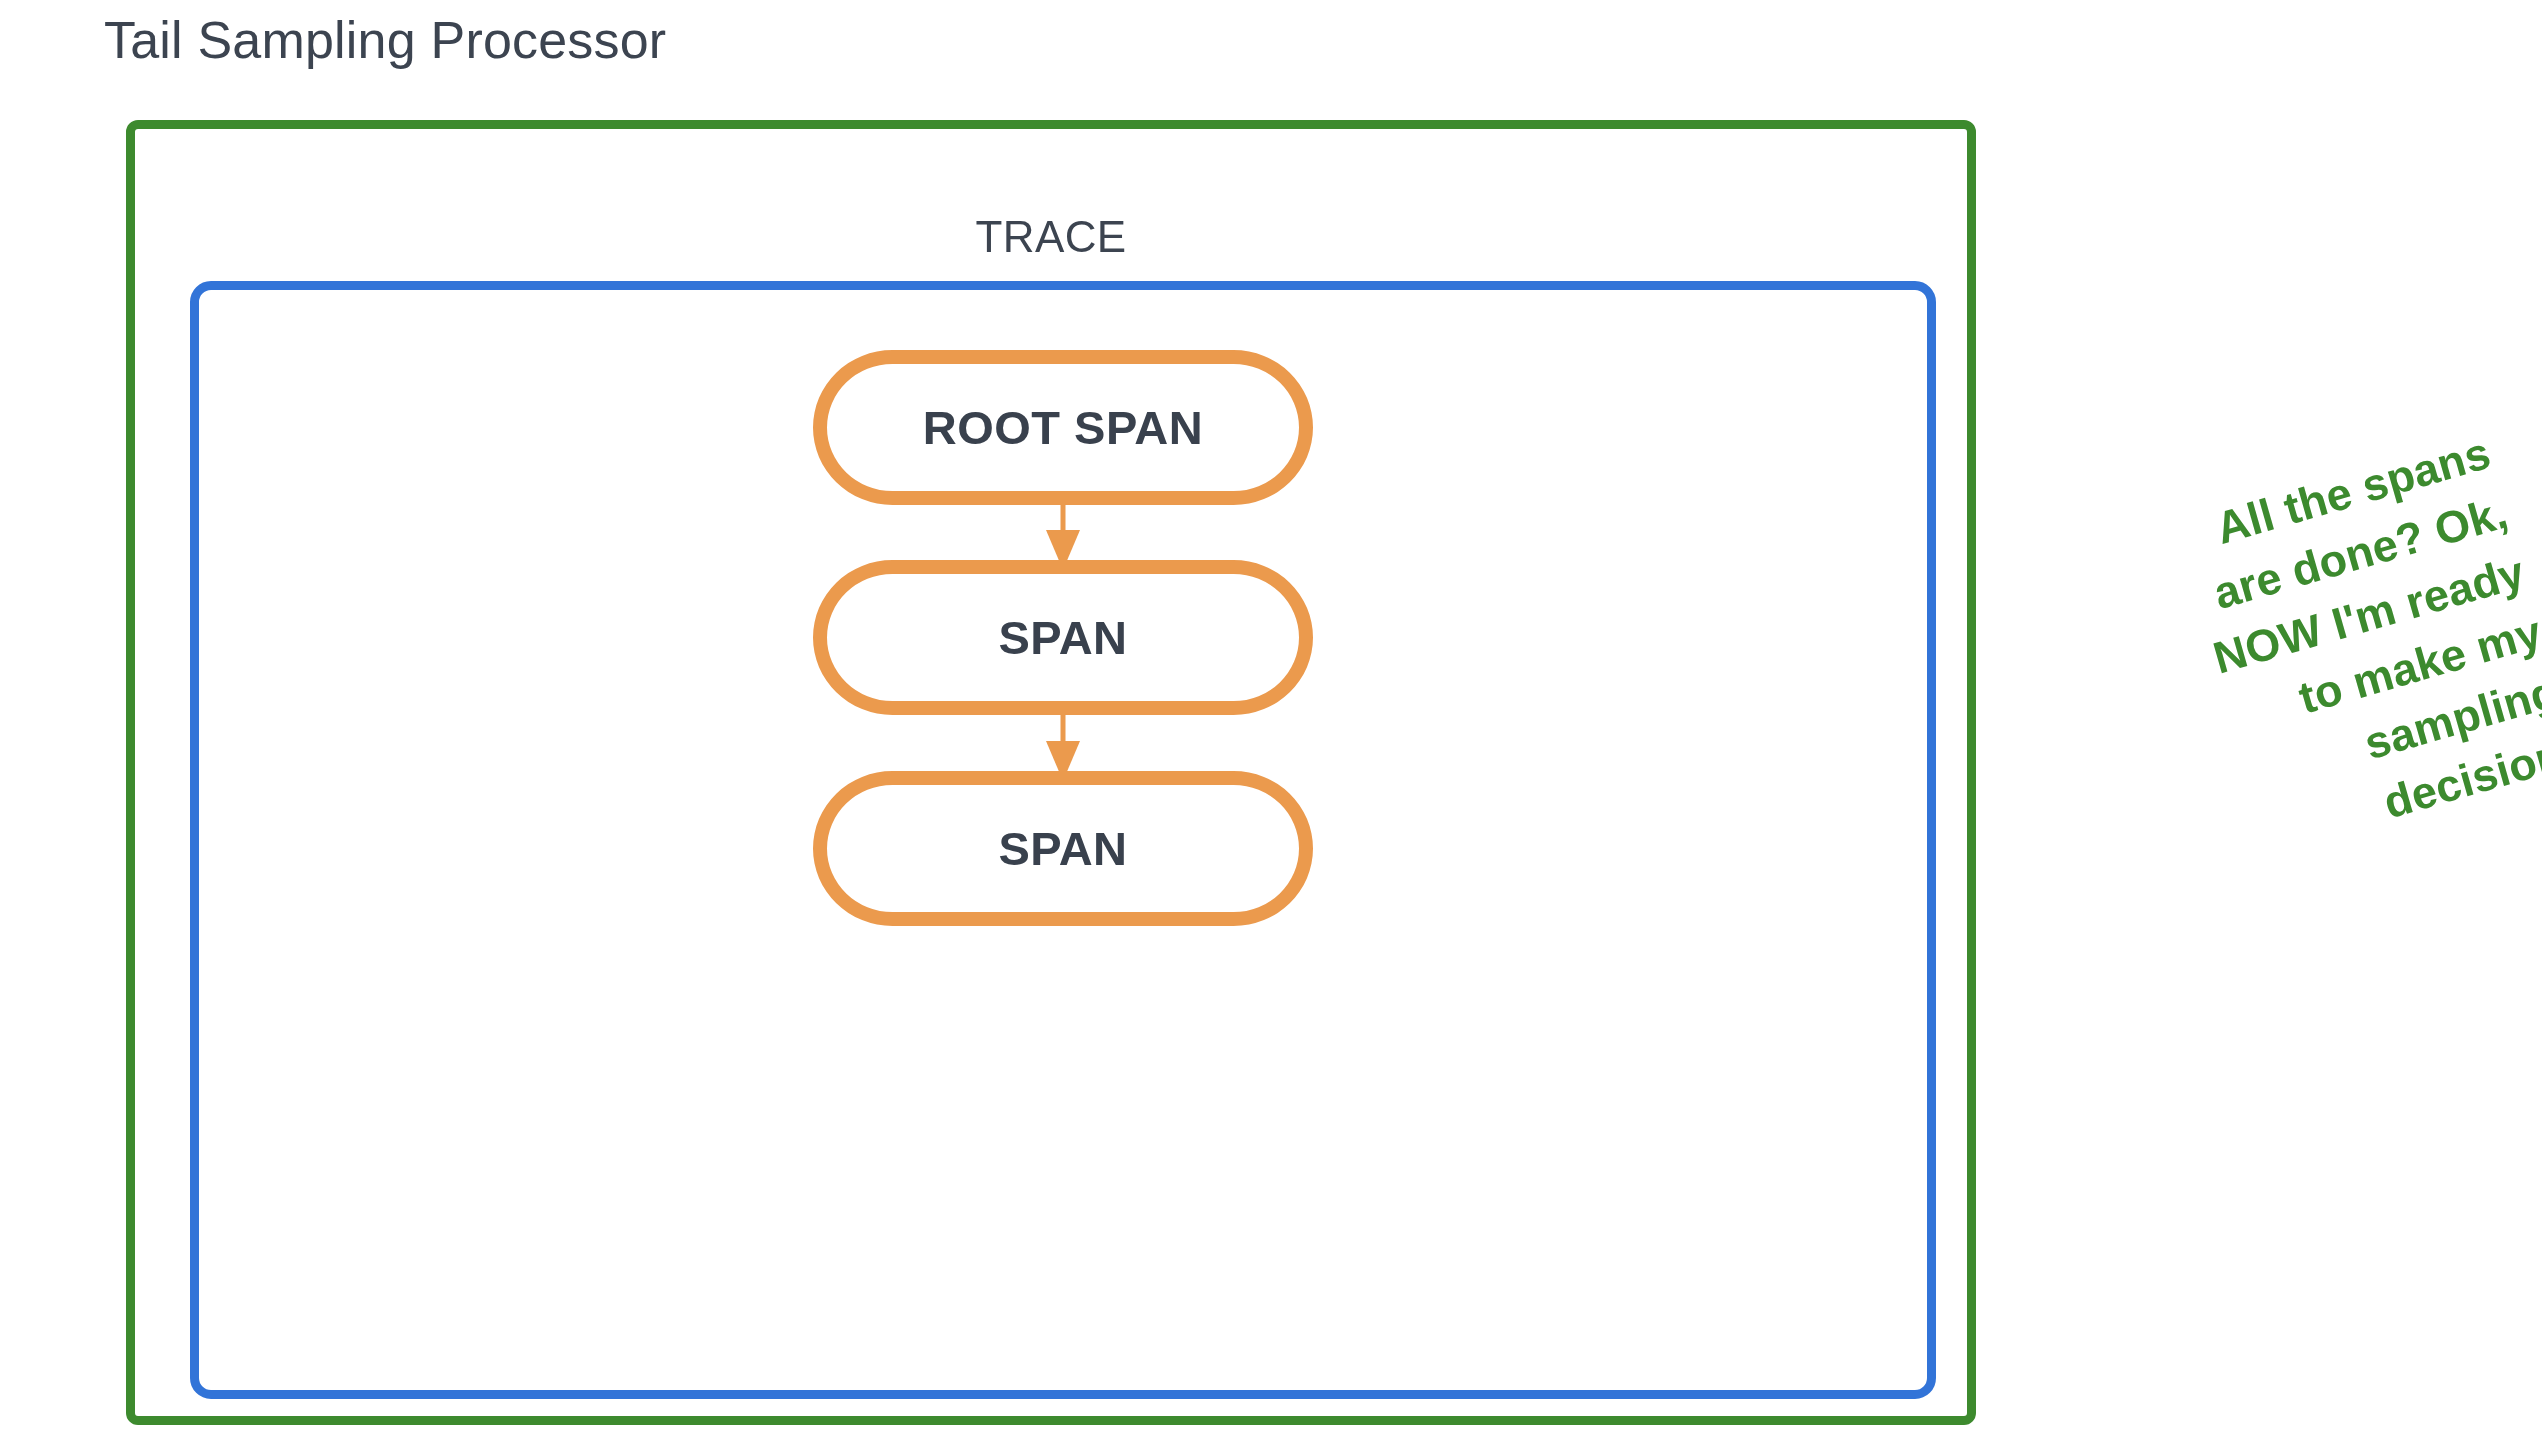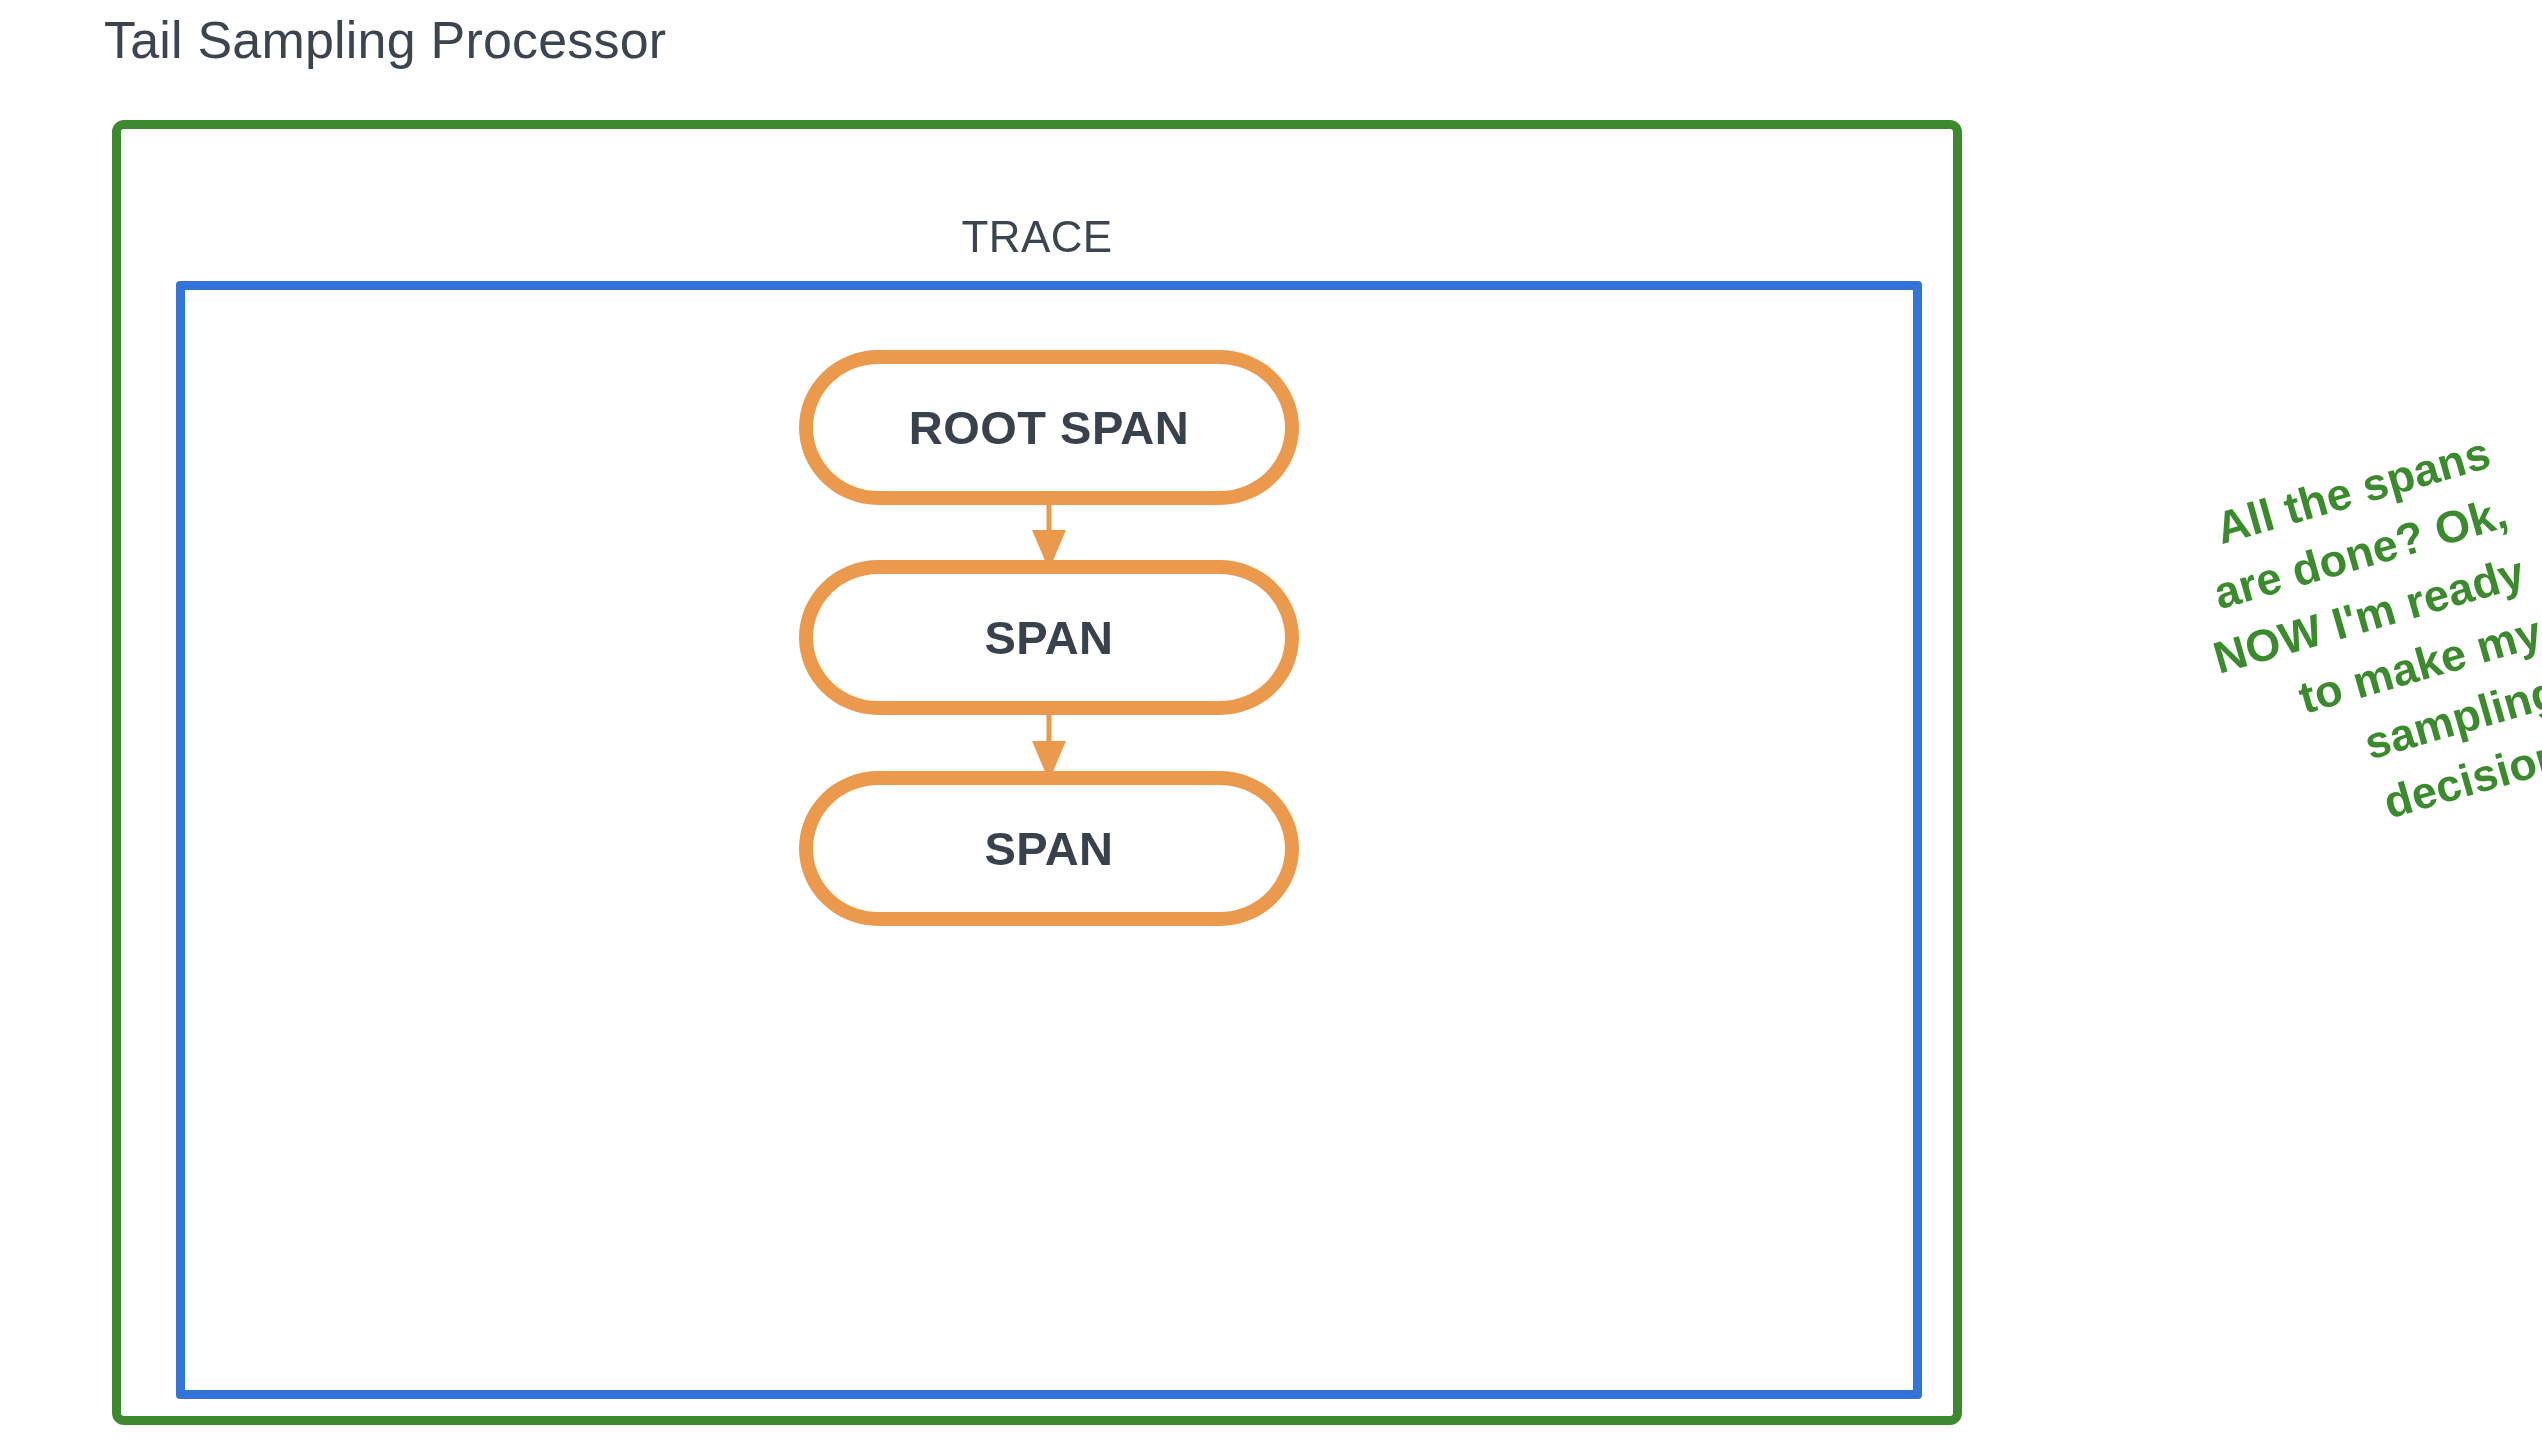--- a/index.html
+++ b/index.html
@@ -30,21 +30,21 @@
     line-height: 52px;
     color: #3c4450;
     font-weight: 400;
     white-space: nowrap;
     letter-spacing: 0.2px;
   }
 
   
   .processor-box {
     position: absolute;
-    left: 112px;
+    left: 126px;
     top: 120px;
     width: 1850px;
     height: 1305px;
     box-sizing: border-box;
     border: 9px solid #3d8a2e;
     border-radius: 12px;
     background: #ffffff;
     padding-left: 24px;
   }
 
@@ -64,21 +64,21 @@
 
   
   .trace-box {
     position: absolute;
     left: 55px;
     top: 152px;
     width: 1746px;
     height: 1118px;
     box-sizing: border-box;
     border: 9px solid #3274d8;
-    border-radius: 4px;
+    border-radius: 21px;
     background: #ffffff;
   }
 
   
   .span-stack {
     position: absolute;
     left: 0;
     right: 0;
     top: 0;
     bottom: 0;

